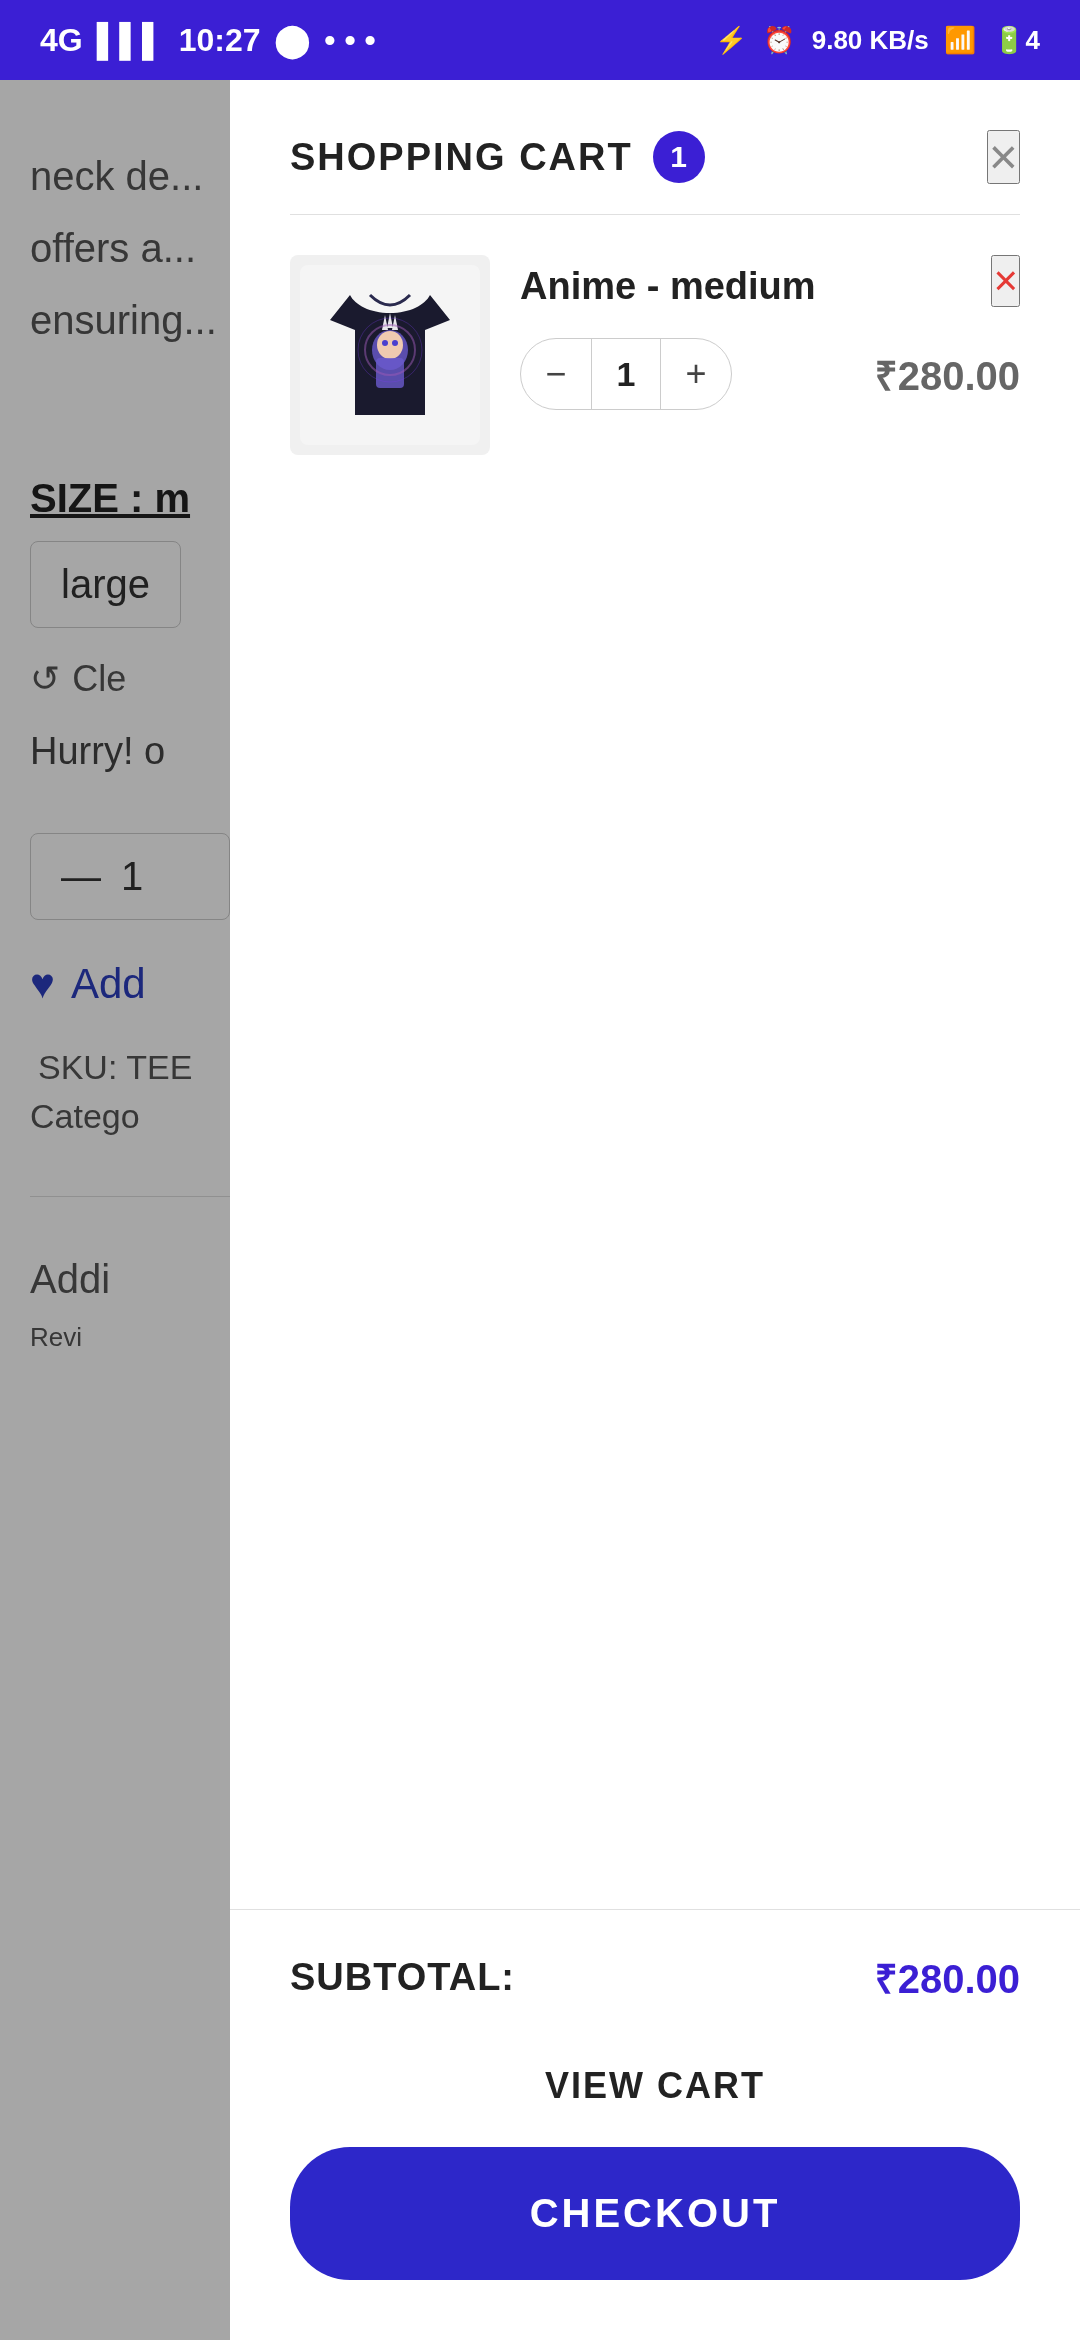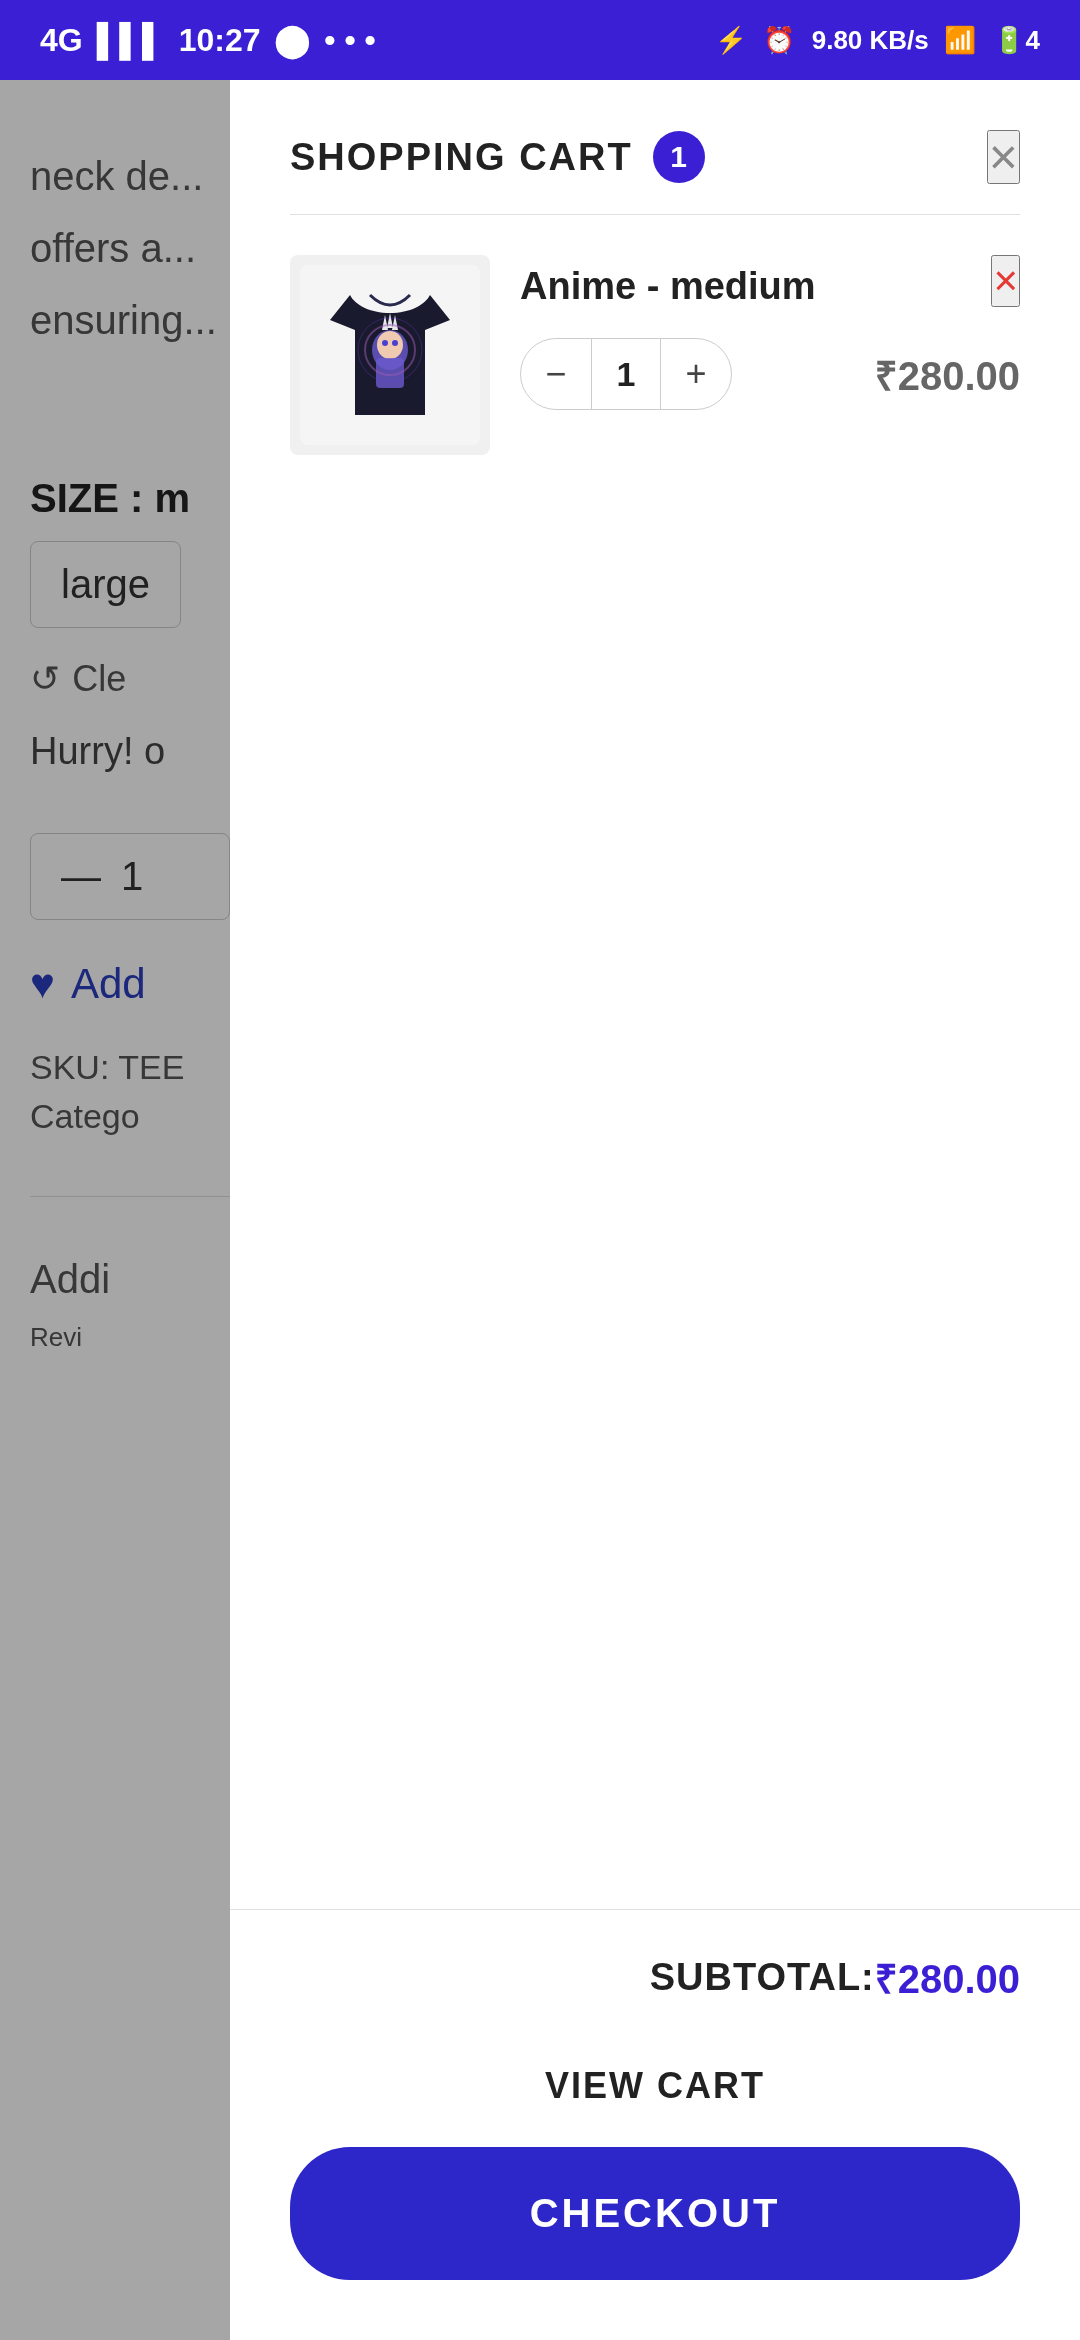--- a/index.html
+++ b/index.html
@@ -54,20 +54,21 @@
       color: #555;
       font-size: 40px;
       line-height: 1.8;
     }
     .bg-size-label {
       font-weight: 700;
       font-size: 40px;
       margin-top: 60px;
       padding: 0 30px;
       color: #222;
+      text-decoration: underline;
     }
     .bg-size-btn {
       margin: 20px 30px;
       border: 1.5px solid #ccc;
       padding: 20px 30px;
       font-size: 40px;
       color: #333;
       border-radius: 8px;
       display: inline-block;
     }
@@ -97,21 +98,21 @@
     .bg-qty-row span { font-size: 40px; color: #333; }
     .bg-add-wishlist {
       margin: 40px 30px;
       display: flex;
       align-items: center;
       gap: 16px;
       color: #2c3ebf;
       font-size: 42px;
     }
     .bg-sku {
-      margin: 40px 30px 10px;
+      margin: 40px 38px 10px;
       font-size: 34px;
       color: #555;
     }
     .bg-category {
       margin: 10px 30px;
       font-size: 34px;
       color: #555;
     }
     .bg-divider {
       margin: 60px 30px;
@@ -295,21 +296,21 @@
 
     
     .cart-footer {
       flex-shrink: 0;
       border-top: 1.5px solid #e0e0e0;
       padding: 40px 60px 60px;
     }
     .subtotal-row {
       display: flex;
       align-items: center;
-      justify-content: flex-end;
+      justify-content: space-between;
       margin-bottom: 40px;
     }
     .subtotal-label {
       font-size: 38px;
       font-weight: 700;
       color: #222;
       letter-spacing: 1px;
     }
     .subtotal-value {
       font-size: 40px;

